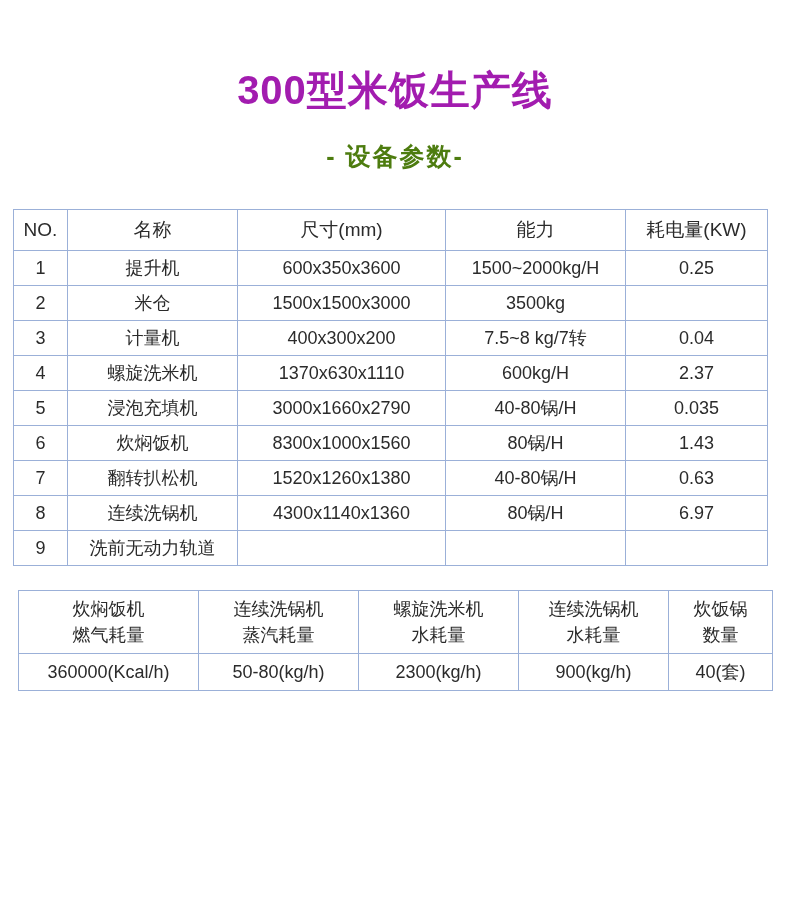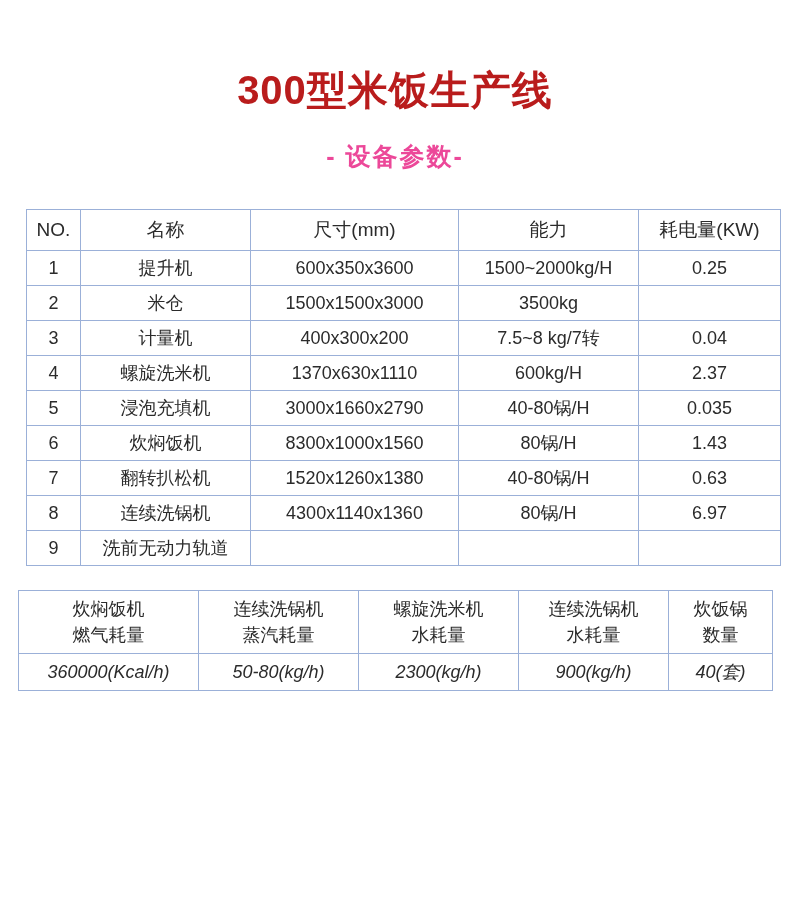--- a/index.html
+++ b/index.html
@@ -17,35 +17,35 @@
   .page {
     width: 790px;
     height: 901px;
     position: relative;
     box-sizing: border-box;
   }
   .title {
     text-align: center;
     font-size: 40px;
     font-weight: bold;
-    color: #b91c1c;
+    color: #a21caf;
     letter-spacing: 1px;
     margin-top: 68px;
     line-height: 1.1;
   }
   .subtitle {
     text-align: center;
     font-size: 25px;
     font-weight: bold;
-    color: #ec4899;
+    color: #4d7c0f;
     margin-top: 28px;
     letter-spacing: 2px;
   }
   .table-wrap {
-    margin: 36px 18px 0 26px;
+    margin: 36px 18px 0 13px;
   }
   table.spec {
     border-collapse: collapse;
     width: 754px;
     table-layout: fixed;
   }
   table.spec th, table.spec td {
     border: 1px solid #9bb0d8;
     text-align: center;
     font-size: 18px;
@@ -83,21 +83,20 @@
     overflow: hidden;
     white-space: nowrap;
   }
   table.extra th {
     font-weight: normal;
     height: 62px;
     line-height: 1.45;
   }
   table.extra td {
     height: 36px;
-    font-style: italic;
   }
   .e1 { width: 180px; }
   .e2 { width: 160px; }
   .e3 { width: 160px; }
   .e4 { width: 150px; }
   .e5 { width: 104px; }
   .th-line { display: block; }
 </style>
 </head>
 <body>

